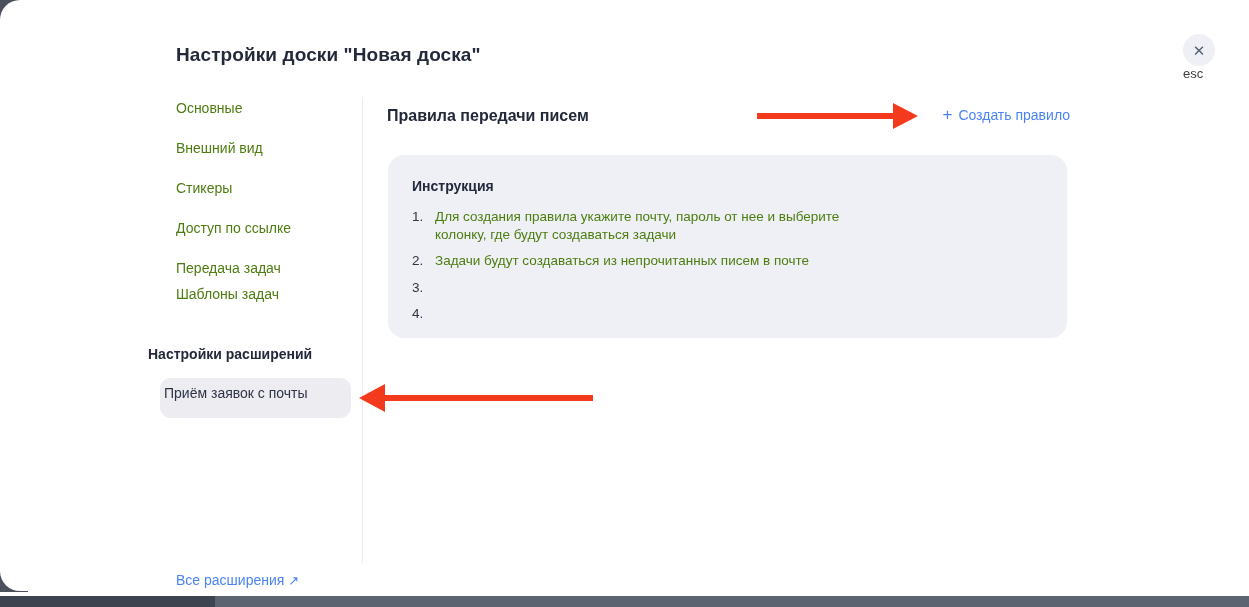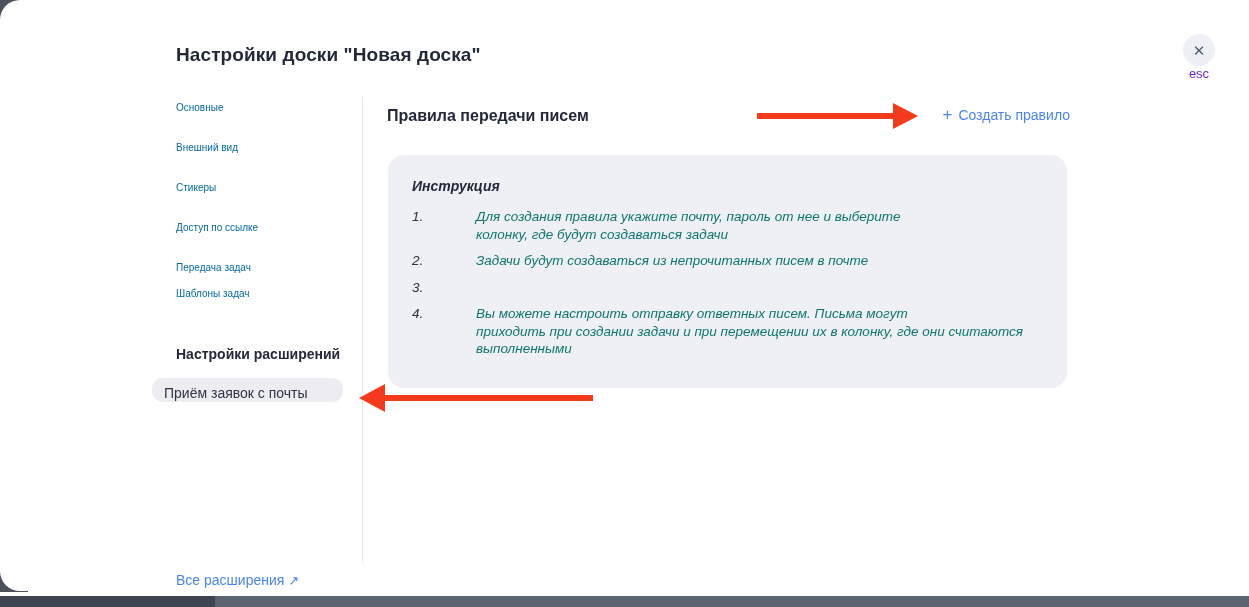--- a/index.html
+++ b/index.html
@@ -35,38 +35,38 @@
 
   .close-btn {
     position:absolute; left:1183px; top:34px; width:32px; height:32px;
     border-radius:50%; background:#eef0f6;
     display:flex; align-items:center; justify-content:center;
     cursor:pointer;
   }
   .close-x { font-size:15px; color:#566074; line-height:1; }
   .esc-label {
     position:absolute; left:1183px; top:66px; width:32px;
-    text-align:center; font-size:13px; color:#6d28d9;
+    text-align:left; font-size:13px; color:#404040;
   }
 
   
   .sidebar-item {
     position:absolute; left:176px; height:18px;
-    font-size:10px; color:#0369a1; line-height:18px;
+    font-size:14px; color:#4d7c0f; line-height:18px;
     cursor:pointer; white-space:nowrap;
   }
   .sidebar-section-header {
-    position:absolute; left:176px; top:346px;
+    position:absolute; left:148px; top:346px;
     font-size:14px; font-weight:bold; color:#23293a; white-space:nowrap;
   }
   .sidebar-selected {
-    position:absolute; left:152px; top:378px; width:191px; height:24px;
+    position:absolute; left:160px; top:378px; width:191px; height:40px;
     background:#ececf1; border-radius:11px;
     font-size:14px; color:#2e3446; line-height:30px;
-    padding-left:12px; cursor:pointer; white-space:nowrap;
+    padding-left:4px; cursor:pointer; white-space:nowrap;
   }
   .sidebar-footer-link {
     position:absolute; left:176px; top:572px;
     font-size:14px; color:#4a84f4; cursor:pointer; white-space:nowrap;
   }
   .ext-arrow { font-size:13px; margin-left:4px; }
 
   .divider {
     position:absolute; left:362px; top:97px; width:1px; height:466px;
     background:#e9ebef;
@@ -78,31 +78,30 @@
     font-size:16px; font-weight:bold; color:#23293a; white-space:nowrap;
   }
   .create-rule {
     position:absolute; right:179px; top:107px;
     font-size:14px; color:#4a84f4; cursor:pointer; white-space:nowrap;
     display:flex; align-items:center; gap:6px;
   }
   .plus-icon { font-size:17px; line-height:14px; font-weight:400; }
 
   .instruction-box {
-    position:absolute; left:388px; top:155px; width:679px; height:233px;
+    position:absolute; left:388px; top:155px; width:679px; height:183px;
     background:#eef0f5; border-radius:16px;
     padding:23px 24px;
-    font-style:italic;
   }
   .instruction-title {
     font-size:14px; font-weight:bold; color:#23293a; margin-bottom:14px;
   }
   .ins-item { display:flex; margin-bottom:9px; }
   .ins-num  { width:23px; flex:0 0 23px; font-size:13.5px; line-height:17.5px; color:#2e3446; }
-  .ins-lines{ white-space:pre-line; font-size:13.5px; line-height:17.5px; color:#0f766e;margin-left:41px; }
+  .ins-lines{ white-space:pre-line; font-size:13.5px; line-height:17.5px; color:#4d7c0f; }
 
   
   .arrow-shaft { position:absolute; background:#f43a1c; }
   .arrow-head  { position:absolute; width:0; height:0; }
   #arrow1-shaft { left:757px; top:113px; width:136px; height:6px; }
   #arrow1-head  { left:893px; top:103px;
     border-top:13px solid transparent; border-bottom:13px solid transparent;
     border-left:25px solid #f43a1c; }
   #arrow2-head  { left:359px; top:384px;
     border-top:14px solid transparent; border-bottom:14px solid transparent;
@@ -164,23 +163,20 @@
       </div>
       <div class="ins-item">
         <div class="ins-num">2.</div>
         <div class="ins-lines">Задачи будут создаваться из непрочитанных писем в почте</div>
       </div>
       <div class="ins-item">
         <div class="ins-num">3.</div>
       </div>
       <div class="ins-item">
         <div class="ins-num">4.</div>
-        <div class="ins-lines">Вы можете настроить отправку ответных писем. Письма могут
-приходить при создании задачи и при перемещении их в колонку, где они считаются
-выполненными</div>
       </div>
     </div>
 
     <div class="arrow-shaft" id="arrow1-shaft"></div>
     <div class="arrow-head" id="arrow1-head"></div>
     <div class="arrow-head" id="arrow2-head"></div>
     <div class="arrow-shaft" id="arrow2-shaft"></div>
 
   </div>
 </div>

